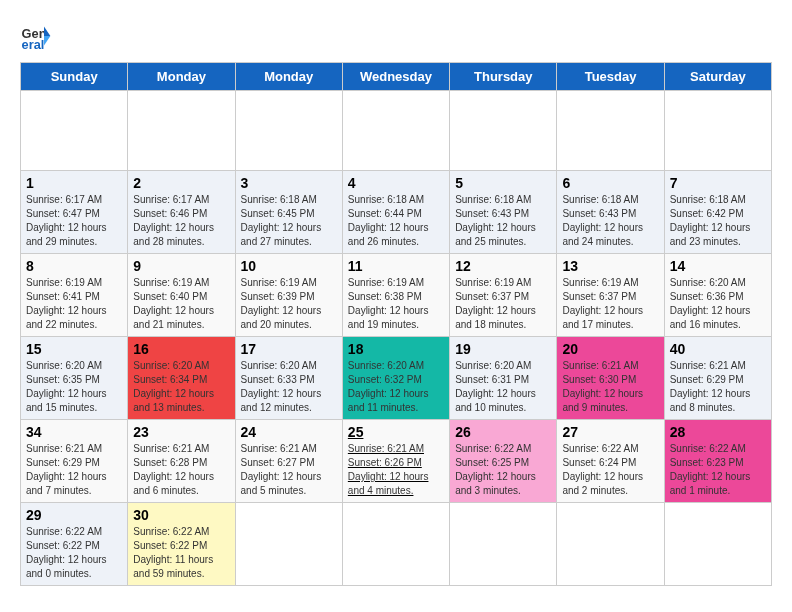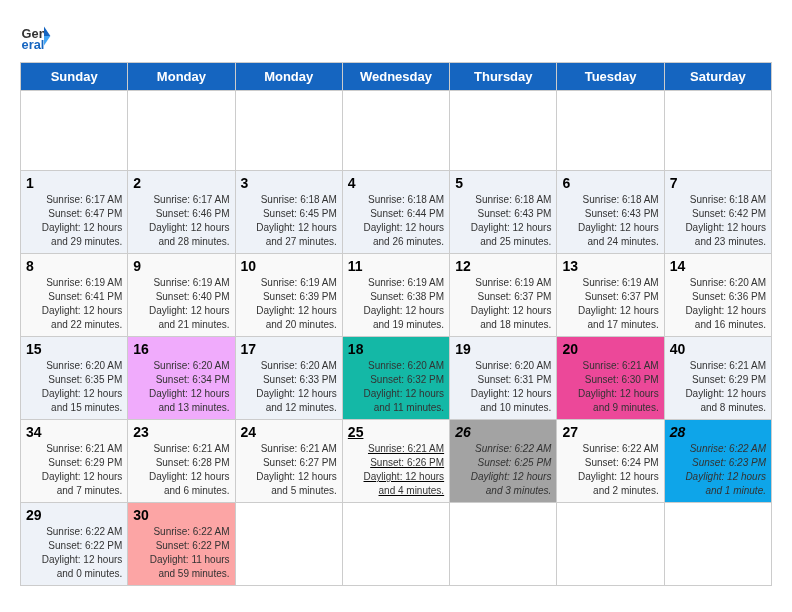--- a/index.html
+++ b/index.html
@@ -74,21 +74,20 @@
     }
     .day-num {
       font-size: 14px;
       font-weight: bold;
       display: block;
       margin-bottom: 2px;
     }
     .day-info {
       color: #333;
       line-height: 1.4;
-      text-align: right;
     }
     .empty {
       background-color: #fff !important;
     }
   </style>
 </head>
 <body>
 
 <div class="header">
   <div class="logo">
@@ -230,21 +229,21 @@
         </td>
       </tr>
       <tr>
         <td style="background-color: rgb(238, 242, 248);">
           <span class="day-num">15</span>
           <div class="day-info" style="white-space: pre-line; font-size: 10px;">Sunrise: 6:20 AM
 Sunset: 6:35 PM
 Daylight: 12 hours
 and 15 minutes.</div>
         </td>
-        <td style="background-color: #f0abfc; margin-top: 11px;">
+        <td style="background-color: #ef4444; margin-top: 11px;">
           <span class="day-num">16</span>
           <div class="day-info" style="white-space: pre-line; font-size: 10px;">Sunrise: 6:20 AM
 Sunset: 6:34 PM
 Daylight: 12 hours
 and 13 minutes.</div>
         </td>
         <td style="background-color: rgb(238, 242, 248);">
           <span class="day-num">17</span>
           <div class="day-info" style="white-space: pre-line; font-size: 10px;">Sunrise: 6:20 AM
 Sunset: 6:33 PM
@@ -302,51 +301,51 @@
 Daylight: 12 hours
 and 5 minutes.</div>
         </td>
         <td style="background-color: rgb(249, 249, 249); text-decoration: underline;">
           <span class="day-num">25</span>
           <div class="day-info" style="white-space: pre-line; font-size: 10px;">Sunrise: 6:21 AM
 Sunset: 6:26 PM
 Daylight: 12 hours
 and 4 minutes.</div>
         </td>
-        <td style="background-color: #a3a3a3; font-style: italic;">
+        <td style="background-color: #f9a8d4;">
           <span class="day-num">26</span>
           <div class="day-info" style="white-space: pre-line; font-size: 10px;">Sunrise: 6:22 AM
 Sunset: 6:25 PM
 Daylight: 12 hours
 and 3 minutes.</div>
         </td>
         <td style="background-color: rgb(249, 249, 249);">
           <span class="day-num">27</span>
           <div class="day-info" style="white-space: pre-line; font-size: 10px;">Sunrise: 6:22 AM
 Sunset: 6:24 PM
 Daylight: 12 hours
 and 2 minutes.</div>
         </td>
-        <td style="background-color: #0ea5e9; font-style: italic;">
+        <td style="background-color: #ec4899;">
           <span class="day-num">28</span>
           <div class="day-info" style="white-space: pre-line; font-size: 10px;">Sunrise: 6:22 AM
 Sunset: 6:23 PM
 Daylight: 12 hours
 and 1 minute.</div>
         </td>
       </tr>
       <tr>
         <td style="background-color: rgb(238, 242, 248);">
           <span class="day-num">29</span>
           <div class="day-info" style="white-space: pre-line; font-size: 10px;">Sunrise: 6:22 AM
 Sunset: 6:22 PM
 Daylight: 12 hours
 and 0 minutes.</div>
         </td>
-        <td style="background-color: #fca5a5;">
+        <td style="background-color: #fef9c3;">
           <span class="day-num">30</span>
           <div class="day-info" style="white-space: pre-line; font-size: 10px;">Sunrise: 6:22 AM
 Sunset: 6:22 PM
 Daylight: 11 hours
 and 59 minutes.</div>
         </td>
         <td class="empty" style="background-color: rgb(255, 255, 255);"></td>
         <td class="empty" style="background-color: rgb(255, 255, 255);"></td>
         <td class="empty" style="background-color: rgb(255, 255, 255);"></td>
         <td class="empty" style="background-color: rgb(255, 255, 255);"></td>

